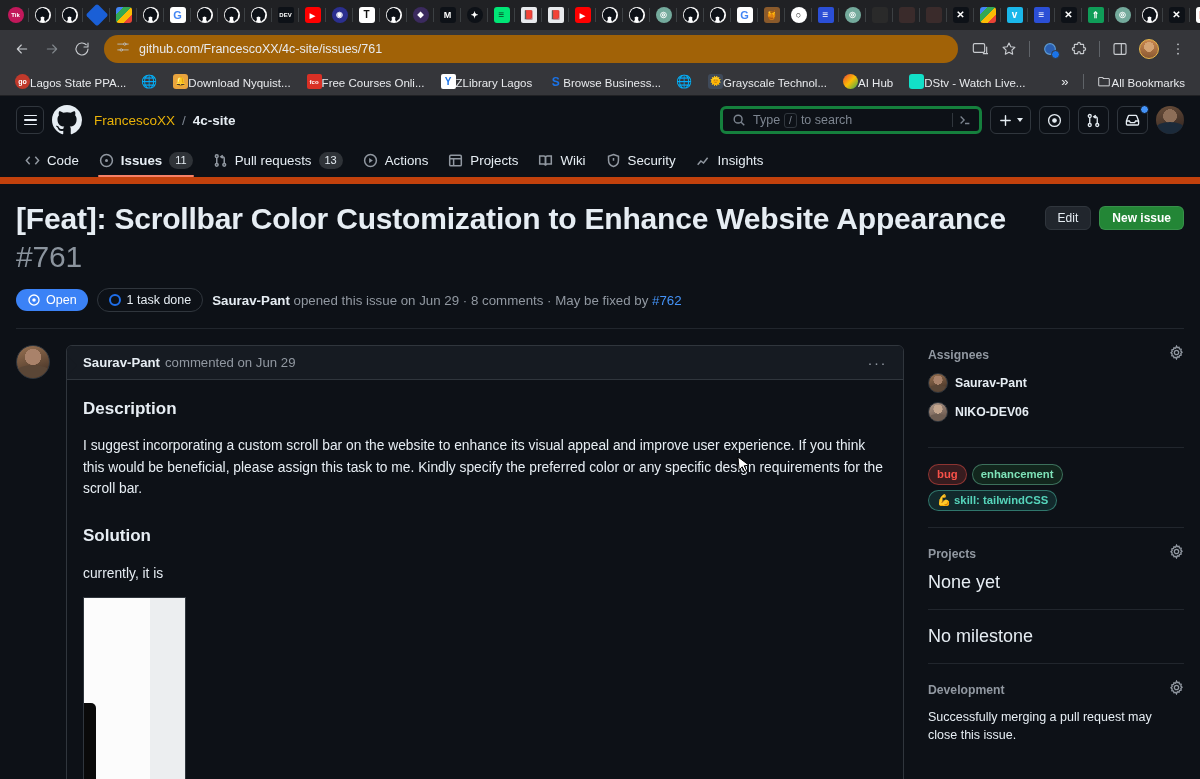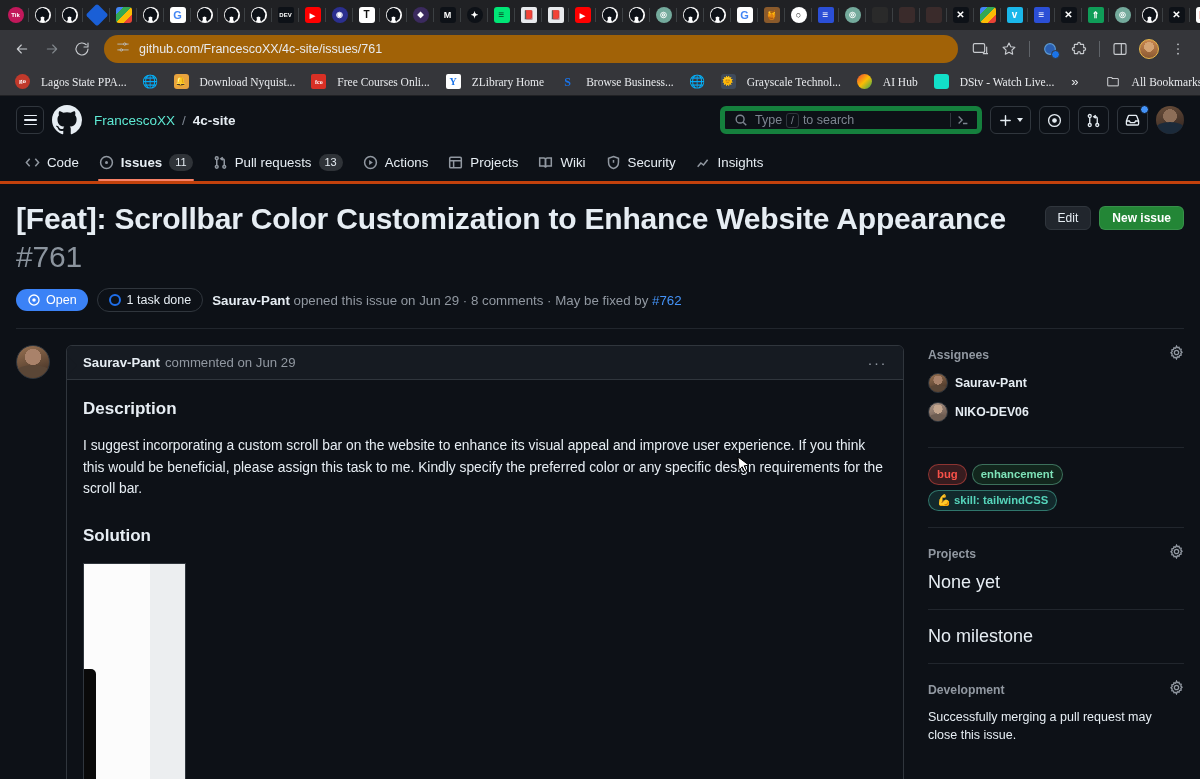--- a/index.html
+++ b/index.html
@@ -78,23 +78,23 @@
     content:""; position:absolute; right:4px; bottom:4px;
     width:7px;height:7px;border-radius:50%;background:#1a73e8;border:1px solid #35363a;
   }
 
   .bookmarks {
     height: 28px; background: #35363a; display: flex; align-items: center;
     padding: 0 8px; gap: 2px; flex: 0 0 28px;
     border-bottom: 1px solid #202124;
   }
   .bm {
-    display: flex; align-items: center; gap: 11px;
+    display: flex; align-items: flex-end; gap: 0;
     padding: 3px 7px; border-radius: 4px;
-    color: #e8eaed; font-size: 11.5px; white-space: nowrap; font-family: Liberation Serif, serif;
+    color: #e8eaed; font-size: 11.5px; white-space: nowrap;
   }
   .bm .bmico {
     width: 15px; height: 15px; border-radius: 3px;
     display: flex; align-items: center; justify-content: center;
     font-size: 8px; font-weight: bold; color: #fff; overflow: hidden; line-height: 1;
     flex: 0 0 15px;
   }
   .bm-overflow { color: #e8eaed; font-size: 13px; padding: 0 8px; margin-left: auto; }
   .bm-sep { width: 1px; height: 15px; background: #5f6368; margin: 0 4px; }
 
@@ -106,27 +106,27 @@
     padding: 0 16px; gap: 8px; flex: 0 0 48px;
   }
   .ham {
     width: 28px; height: 28px; border: 1px solid #30363d; border-radius: 6px;
     display: flex; align-items: center; justify-content: center; gap: 3px; flex-direction: column;
   }
   .ham i { display: block; width: 13px; height: 1.5px; background: #e6edf3; border-radius: 1px; }
   .gh-logo { width: 30px; height: 30px; position: relative; }
   .gh-logo svg { width: 30px; height: 30px; fill: #e6edf3; }
   .crumb { display: flex; align-items: center; gap: 7px; font-size: 13.5px; margin-left: 4px; }
-  .crumb .owner { color: #5eead4; }
+  .crumb .owner { color: #eab308; }
   .crumb .slash { color: #7d8590; }
   .crumb .repo { color: #e6edf3; font-weight: bold; }
 
   .hdr-right { margin-left: auto; display: flex; align-items: center; gap: 8px; }
   .searchbox {
-    width: 262px; height: 28px; border: 5px solid #15803d; border-radius: 6px;
+    width: 262px; height: 28px; border: 3px solid #15803d; border-radius: 6px;
     display: flex; align-items: center; padding: 0 7px 0 9px; gap: 7px;
     background: #0d1117;
   }
   .searchbox .ph { color: #7d8590; font-size: 12.5px; display: flex; align-items: center; gap: 4px; }
   .slashkey {
     border: 1px solid #30363d; border-radius: 3px; padding: 0px 4px;
     font-size: 10px; color: #7d8590; line-height: 13px;
   }
   .searchbox .termico { margin-left: auto; display:flex; align-items:center; gap:5px; color:#7d8590; font-size: 12px;}
   .termbar { width:1px; height:14px; background:#30363d;}
@@ -145,21 +145,21 @@
   }
   .hdr-avatar::after{content:"";position:absolute;left:0;right:0;bottom:0;height:42%;background:#1b2a3a;border-radius:50% 50% 0 0;}
   .notif-dot { position: relative; }
   .notif-dot::after {
     content:""; position:absolute; right:-2px; top:-2px;
     width:7px;height:7px;border-radius:50%;background:#4493f8;border:1.5px solid #0d1117;
   }
 
   .gh-nav {
     height: 40px; display: flex; align-items: stretch; padding: 0 16px; gap: 2px;
-    border-bottom: 3px solid #c2410c; flex: 0 0 40px;
+    border-bottom: 7px solid #c2410c; flex: 0 0 40px;
   }
   .navitem {
     display: flex; align-items: center; gap: 7px; padding: 0 9px;
     color: #e6edf3; font-size: 13.3px; position: relative;
   }
   .navitem svg { width: 15px; height: 15px; fill: none; stroke: #9198a1; stroke-width: 1.6; }
   .navitem.active { font-weight: bold; }
   .navitem.active::after {
     content: ""; position: absolute; left: 8px; right: 8px; bottom: 0;
     height: 2px; background: #f78166; border-radius: 6px;
@@ -512,21 +512,21 @@
       <div class="bm">
         <span class="bmico" style="background:#e8a33d;border-radius:3px;color:#5a3a00;font-size:9px">🔔</span>
         <span>Download Nyquist...</span>
       </div>
       <div class="bm">
         <span class="bmico" style="background:#d93025;border-radius:2px;color:#fff;font-size:6px">fco</span>
         <span>Free Courses Onli...</span>
       </div>
       <div class="bm">
         <span class="bmico" style="background:#ffffff;border-radius:2px;color:#1a73e8;font-size:10px;font-weight:900">Y</span>
-        <span>ZLibrary Home</span>
+        <span>ZLibrary Lagos</span>
       </div>
       <div class="bm">
         <span class="bmico" style="background:transparent;color:#1a73e8;font-size:12px;font-weight:900">S</span>
         <span>Browse Business...</span>
       </div>
       <div class="bm">
         <span class="bmico" style="background:transparent;color:#9aa0a6;font-size:13px">🌐</span>
       </div>
       <div class="bm">
         <span class="bmico" style="background:#3f4a5a;border-radius:3px;color:#d6a13a;font-size:9px">🌞</span>
@@ -722,20 +722,21 @@
             <div class="comment-box">
               <div class="comment-hdr">
                 <b>Saurav-Pant</b>
                 <span>commented on Jun 29</span>
                 <span class="dots">···</span>
               </div>
               <div class="comment-body">
                 <h3>Description</h3>
                 <p>I suggest incorporating a custom scroll bar on the website to enhance its visual appeal and improve user experience. If you think this would be beneficial, please assign this task to me. Kindly specify the preferred color or any specific design requirements for the scroll bar.</p>
                 <h3 class="sol">Solution</h3>
+                <p>currently, it is</p>
                 <div class="shot"></div>
               </div>
             </div>
           </div>
         </div>
 
         <div class="side-col">
 
           <div class="side-sec">
             <div class="side-hdr">

